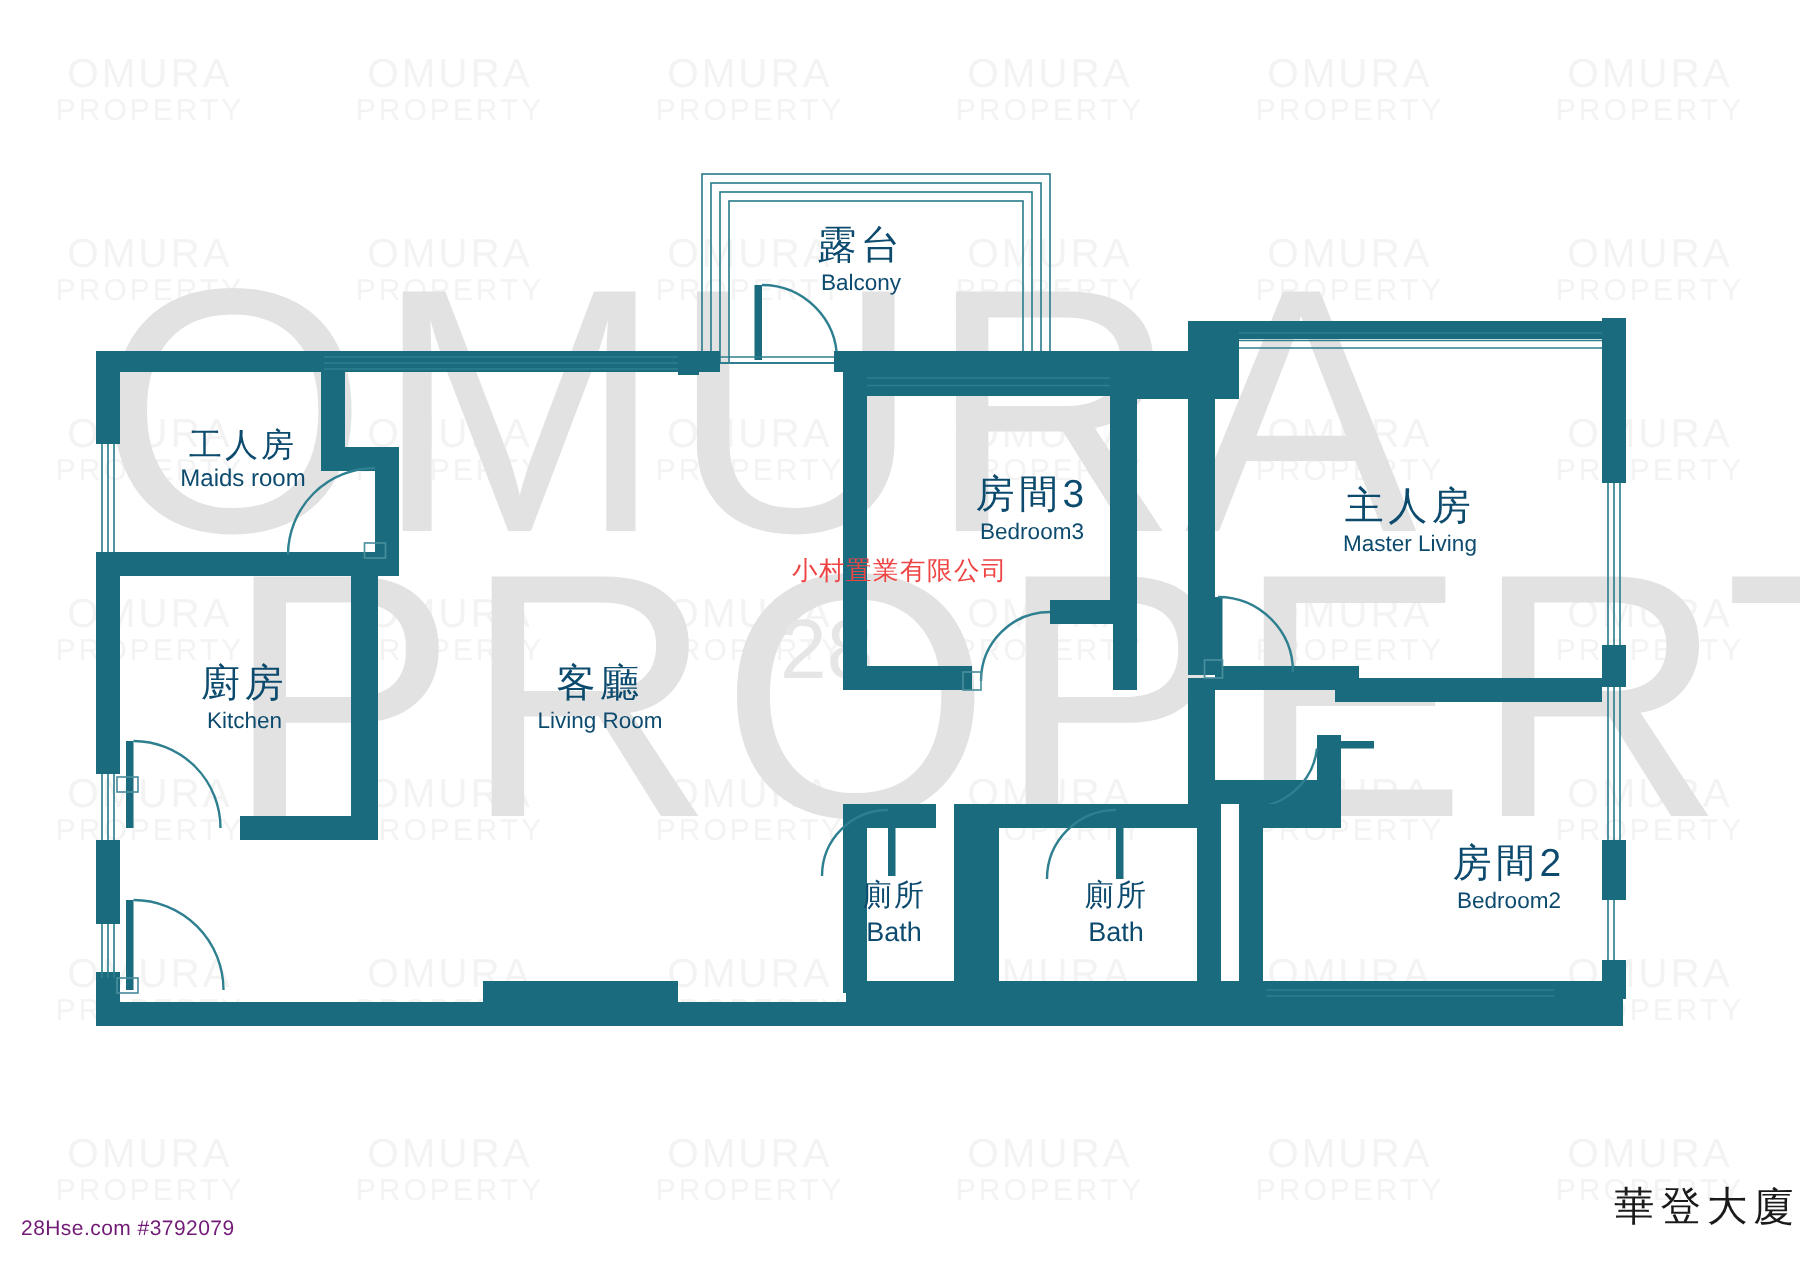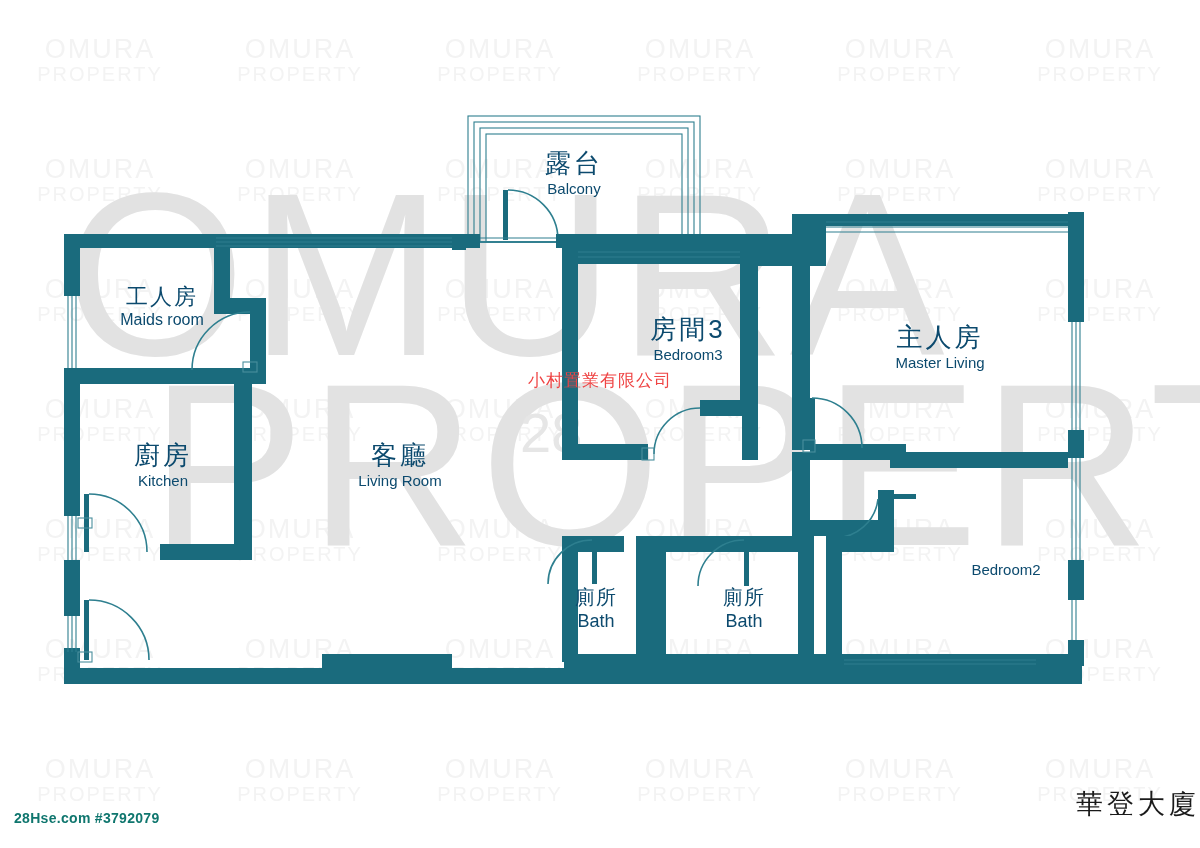--- a/index.html
+++ b/index.html
@@ -80,21 +80,21 @@
   #l-bed2   {left:916px;top:560px;width:180px;}
   #l-bath1  {left:548px;top:586px;width:96px;}
   #l-bath2  {left:696px;top:586px;width:96px;}
 
   #building-name{
     position:absolute;left:0;top:786px;width:1200px;text-align:right;
     font-size:27px;letter-spacing:4px;color:#1a1a1a;z-index:6;
   }
   #source-tag{
     position:absolute;left:14px;top:810px;
-    font-size:14px;color:#0f766e;z-index:6;letter-spacing:.3px;font-weight:bold;
+    font-size:14px;color:#701a75;z-index:6;letter-spacing:.3px;
   }
 </style>
 </head>
 <body>
 
 <div id="stage">
 
   <div class="wm-tile">
     <div class="cell">
         <span class="t1">OMURA</span>
@@ -521,20 +521,21 @@
     <span class="cn">房間3</span>
     <span class="en">Bedroom3</span>
   </div>
 
   <div class="lbl" id="l-master">
     <span class="cn">主人房</span>
     <span class="en">Master Living</span>
   </div>
 
   <div class="lbl" id="l-bed2">
+    <span class="cn">房間2</span>
     <span class="en">Bedroom2</span>
   </div>
 
   <div class="lbl xs" id="l-bath1">
     <span class="cn">廁所</span>
     <span class="en">Bath</span>
   </div>
 
   <div class="lbl xs" id="l-bath2">
     <span class="cn">廁所</span>

